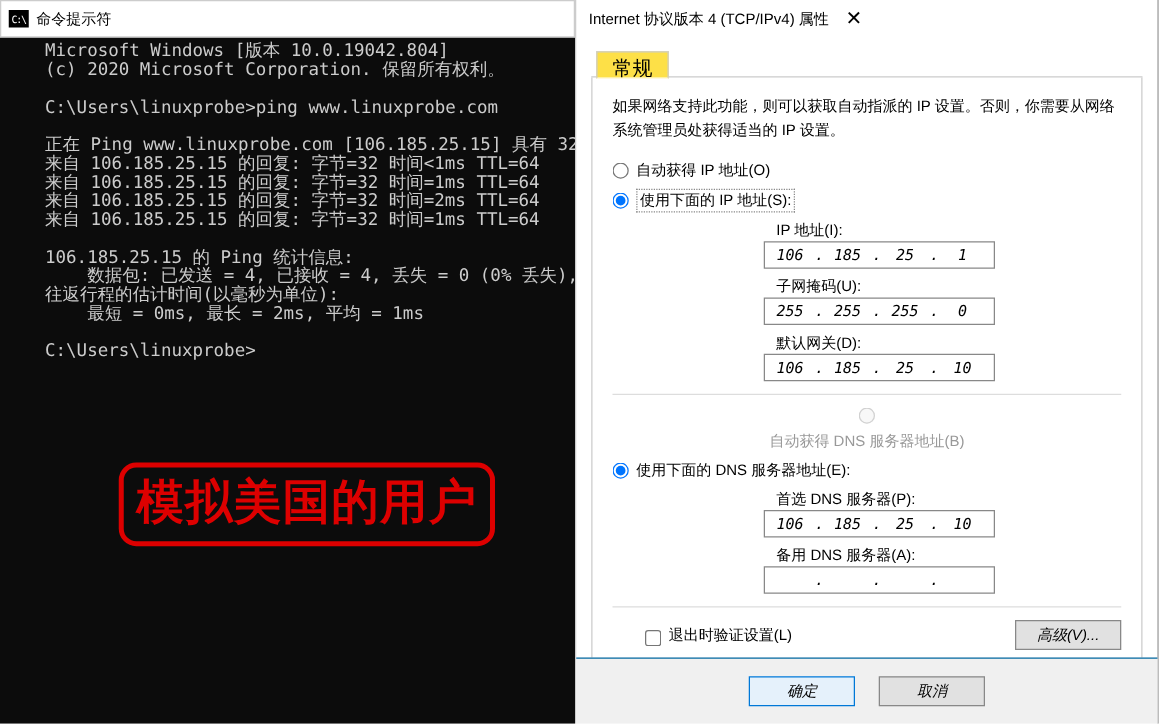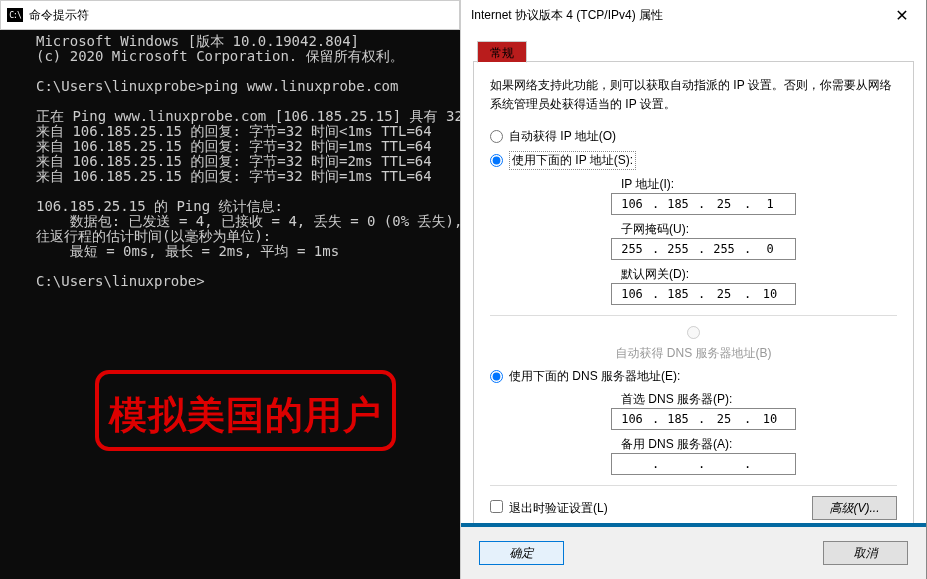--- a/index.html
+++ b/index.html
@@ -1,44 +1,44 @@
 <!DOCTYPE html>
 <html><head>
 <meta charset="utf-8">
 <style>
 * { box-sizing: border-box; margin: 0; padding: 0; }
 body { font-family: "Microsoft YaHei", "Segoe UI", sans-serif; font-size: 12px; width: 927px; height: 579px; position: relative; background: #fff; overflow: hidden; }
 .cmd { position: absolute; left: 0; top: 0; width: 460px; height: 579px; background: #0c0c0c; color: #ccc; }
 .cmd-title { height: 30px; background: #fff; border: 1px solid #ccc; display: flex; align-items: center; padding-left: 6px; gap: 6px; color: #000; }
 .cmd-icon { width: 16px; height: 14px; background: #000; display: inline-flex; align-items: center; justify-content: center; color: #fff; font-size: 8px; font-family: Consolas, monospace; letter-spacing: -1px; }
 .cmd-body { padding: 4px 6px; font-family: "NSimSun", Consolas, monospace; font-size: 14px; line-height: 15px; white-space: pre; color: #ccc; margin-left: 30px; }
-.overlay { position: absolute; left: 95px; top: 370px; font-size: 38px; font-weight: 900; color: #d00; border: 4px solid #d00; border-radius: 14px; padding: 16px 10px 6px 10px; letter-spacing: 1px; }
+.overlay { position: absolute; left: 95px; top: 370px; font-size: 38px; font-weight: 900; color: #d00; border: 4px solid #d00; border-radius: 14px; padding: 2px 10px 6px 10px; letter-spacing: 1px; }
 .dlg { position: absolute; left: 460px; top: 0; width: 467px; height: 579px; background: #fff; border-left: 1px solid #ccc; border-right: 1px solid #888; }
-.dlg-title { display: flex; align-items: center; justify-content: space-between; height: 30px; padding: 0 4px 0 10px; font-size: 12px; }
+.dlg-title { display: flex; align-items: center; height: 30px; padding: 0 4px 0 10px; font-size: 12px; }
 .dlg-close { width: 40px; text-align: center; font-size: 16px; font-weight: 300; }
 .dlg-body { padding: 8px 12px 0 12px; }
 .tabwrap { border-bottom: 1px solid #ccc; height: 24px; position: relative; }
-.tab { position: absolute; top: 3px; left: 4px; height: 22px; padding: 3px 12px 0 12px; border: 1px solid #ccc; border-bottom: 1px solid #fff; background: #b91c1c; font-size: 12px; }
+.tab { position: absolute; top: 3px; left: 4px; height: 22px; padding: 3px 12px 0 12px; border: 1px solid #ccc; border-bottom: 1px solid #fff; background: #fde047; font-size: 16px; }
 .panel { border: 1px solid #ccc; border-top: none; padding: 14px 16px 12px 16px; }
 .desc { font-size: 12px; line-height: 1.6; margin-bottom: 14px; }
 .grp { margin-bottom: 6px; }
 .radio-row { display: flex; align-items: center; gap: 6px; margin: 6px 0; font-size: 12px; }
 .radio-row input { margin: 0; }
 .radio-row.dis { color: #999; flex-direction: column; }
 .radio-row.sel .rlabel { border: 1px dotted #888; padding: 0 2px; }
 .field { display: flex; align-items: center; margin: 6px 0 6px 20px; flex-direction: column; }
 .flabel { width: 165px; font-size: 12px; }
-.ipbox { width: 185px; height: 22px; border: 1px solid #888; display: flex; align-items: center; font-family: Consolas, monospace; font-size: 12px; }
+.ipbox { width: 185px; height: 22px; border: 1px solid #888; display: flex; align-items: center; font-family: Consolas, monospace; font-size: 12px; font-style: italic; }
 .oct { width: 40px; text-align: center; }
 .dot { width: 6px; text-align: center; }
 .hr { border-top: 1px solid #ddd; margin: 10px 0; }
 .adv-row { display: flex; align-items: center; justify-content: space-between; margin-top: 6px; }
-.chk { display: flex; align-items: flex-start; gap: 6px; }
+.chk { display: flex; align-items: flex-end; gap: 6px; margin-left: 26px; }
 .btn { min-width: 85px; height: 24px; border: 1px solid #888; background: #e1e1e1; font-size: 12px; padding: 0 12px; font-style: italic; }
-.dlg-foot { display: flex; justify-content: space-between; gap: 19px; padding: 14px 18px; border-top: 4px solid #0369a1; position: absolute; bottom: 0; left: 0; right: 0; background: #f0f0f0; }
+.dlg-foot { display: flex; justify-content: center; gap: 19px; padding: 14px 18px; border-top: 1px solid #0369a1; position: absolute; bottom: 0; left: 0; right: 0; background: #f0f0f0; }
 .ok { border: 1px solid #0078d7; background: #e5f1fb; }
 </style>
 </head>
 <body>
 
 <div class="cmd">
   <div class="cmd-title">
     <span class="cmd-icon">C:\</span>
     <span>命令提示符</span>
   </div>

